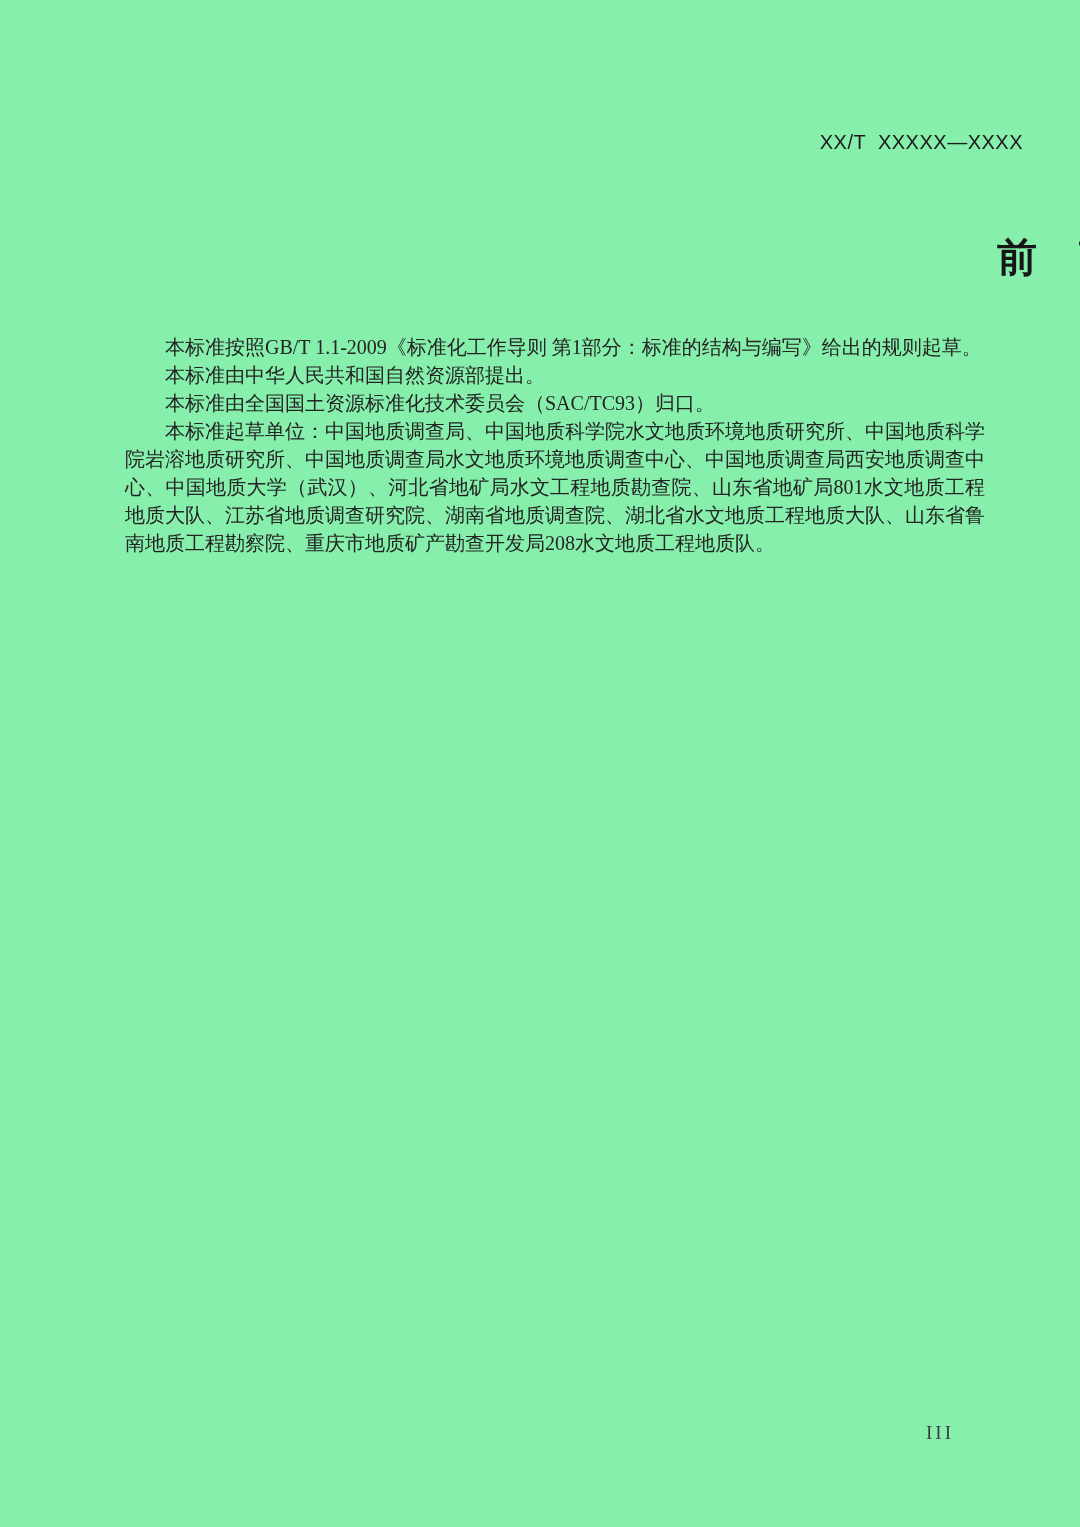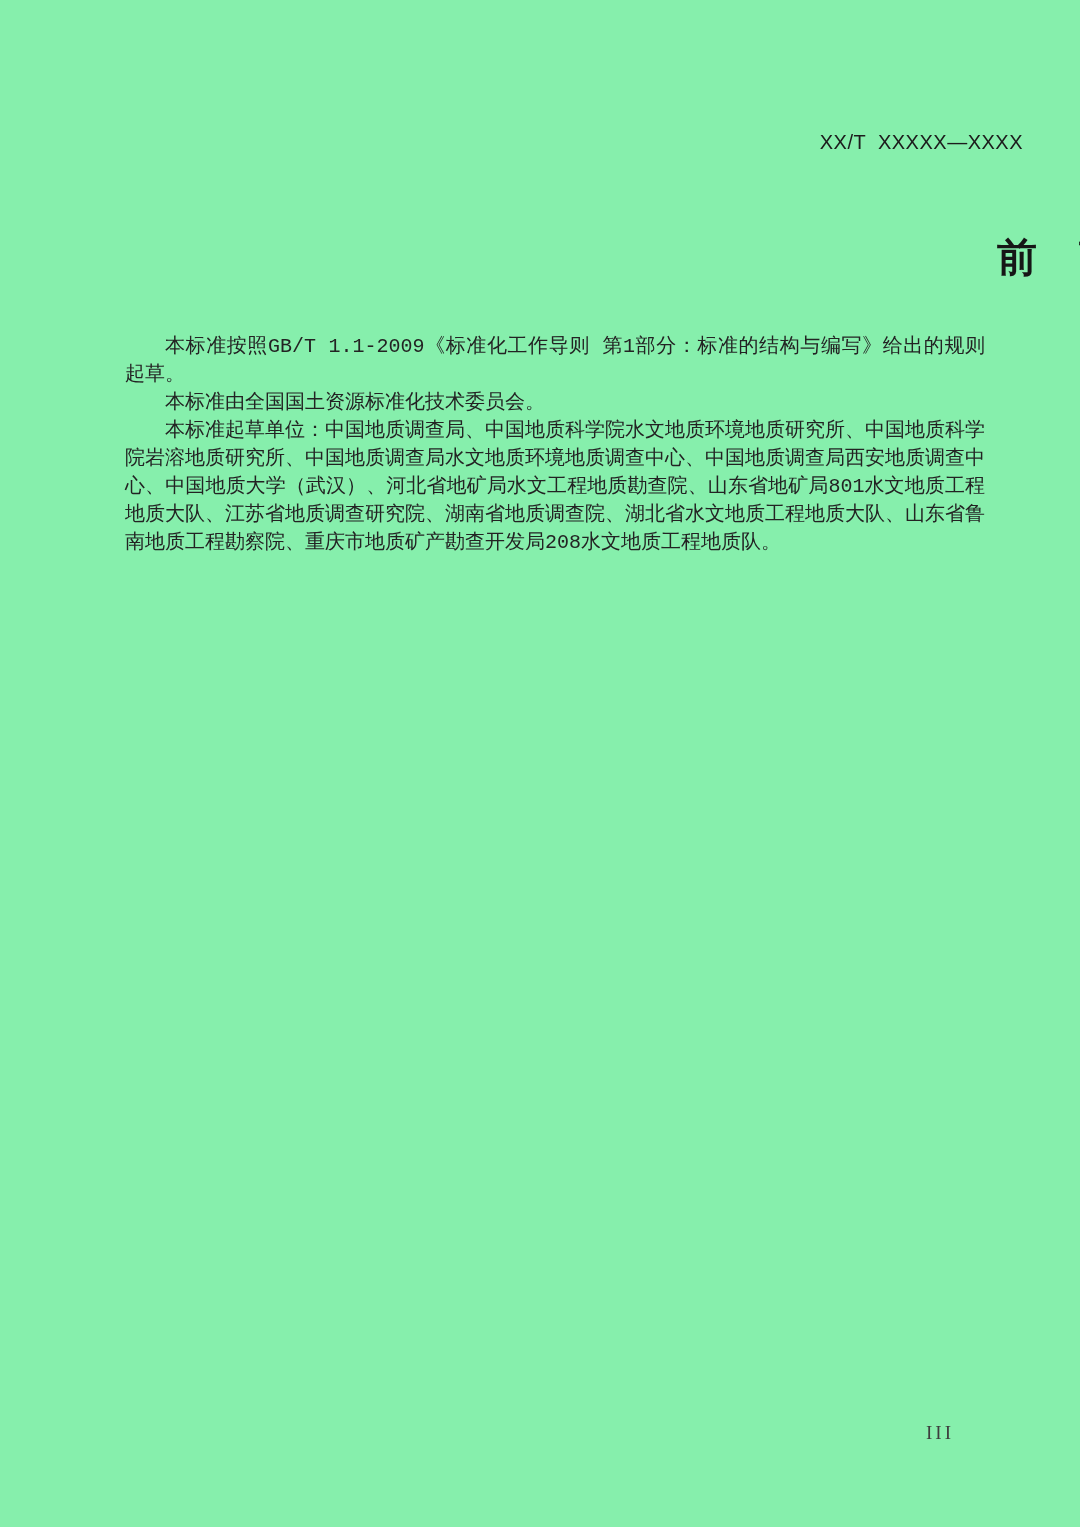--- a/index.html
+++ b/index.html
@@ -49,21 +49,20 @@
     font-size: 20px;
     line-height: 28px;
     text-align: justify;
     text-justify: inter-ideograph;
     color: #232323;
   }
   .content p {
     margin: 0;
     padding: 0;
     text-indent: 2em;
-    font-family: Liberation Mono, monospace;
   }
   .page-number {
     position: absolute;
     top: 1422px;
     left: 926px;
     font-size: 19px;
     letter-spacing: 3px;
     color: #3d3d3d;
   }
 </style>
@@ -71,19 +70,20 @@
 <body>
 
 <div class="page">
 
   <div class="header-code">XX/T  XXXXX—XXXX</div>
 
   <h1 class="doc-title">前　言</h1>
 
   <div class="content">
     <p>本标准按照GB/T 1.1-2009《标准化工作导则 第1部分：标准的结构与编写》给出的规则起草。</p>
-    <p>本标准由全国国土资源标准化技术委员会。</p>
+    <p>本标准由中华人民共和国自然资源部提出。</p>
+    <p>本标准由全国国土资源标准化技术委员会（SAC/TC93）归口。</p>
     <p>本标准起草单位：中国地质调查局、中国地质科学院水文地质环境地质研究所、中国地质科学院岩溶地质研究所、中国地质调查局水文地质环境地质调查中心、中国地质调查局西安地质调查中心、中国地质大学（武汉）、河北省地矿局水文工程地质勘查院、山东省地矿局801水文地质工程地质大队、江苏省地质调查研究院、湖南省地质调查院、湖北省水文地质工程地质大队、山东省鲁南地质工程勘察院、重庆市地质矿产勘查开发局208水文地质工程地质队。</p>
   </div>
 
   <div class="page-number">III</div>
 
 </div>
 
 </body></html>

